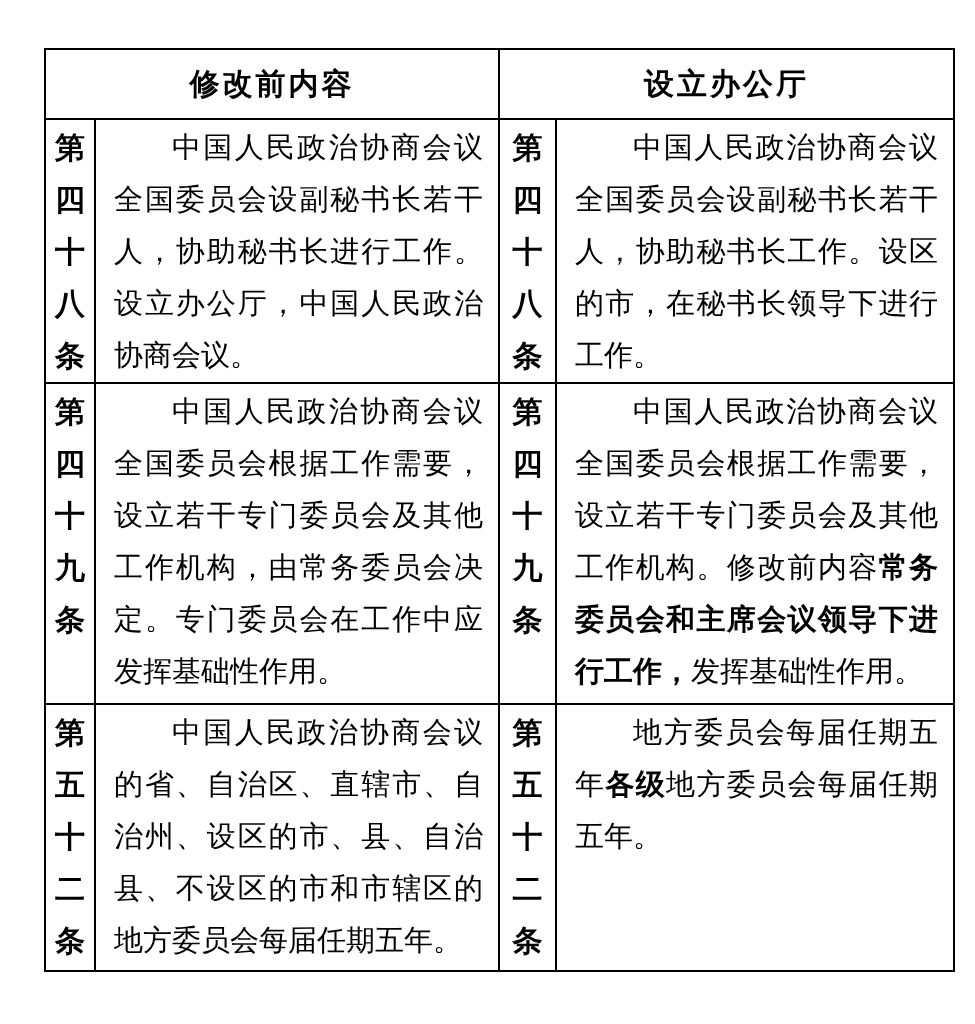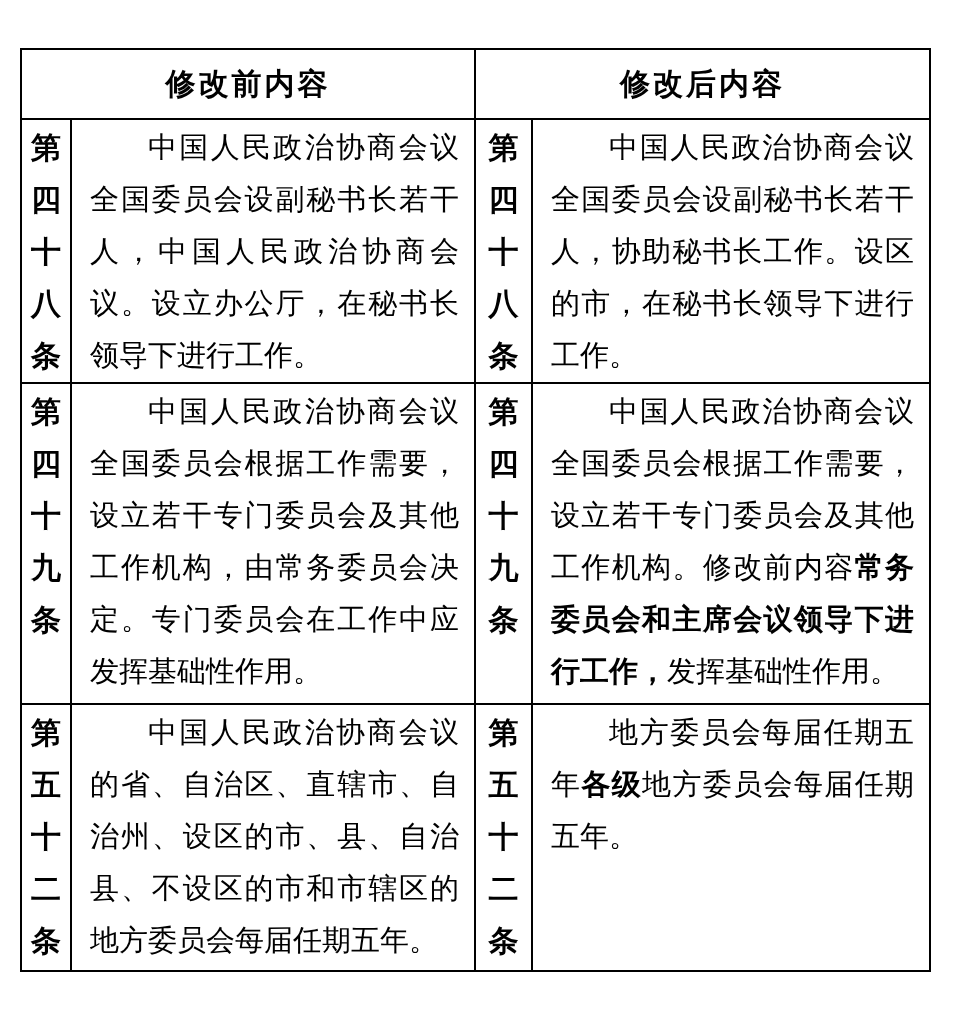--- a/index.html
+++ b/index.html
@@ -8,21 +8,21 @@
     width: 975px;
     height: 1024px;
     position: relative;
     overflow: hidden;
     background: #ffffff;
     color: #000000;
     font-family: "Liberation Serif", serif;
   }
   table.compare-table {
     position: absolute;
-    left: 20px;
+    left: 44px;
     top: 48px;
     width: 909px;
     border-collapse: collapse;
     table-layout: fixed;
   }
   col.c-art-l  { width: 50px; }
   col.c-body-l { width: 404px; }
   col.c-art-r  { width: 57px; }
   col.c-body-r { width: 398px; }
   th, td {
@@ -71,31 +71,31 @@
 <table class="compare-table">
   <colgroup>
     <col class="c-art-l">
     <col class="c-body-l">
     <col class="c-art-r">
     <col class="c-body-r">
   </colgroup>
   <thead>
     <tr class="r-head">
       <th class="col-header" colspan="2">修改前内容</th>
-      <th class="col-header" colspan="2">修改后内容</th>
+      <th class="col-header" colspan="2">设立办公厅</th>
     </tr>
   </thead>
   <tbody>
     <tr class="r-48">
       <td class="art">第
 四
 十
 八
 条</td>
-      <td class="body"><span class="seg">中国人民政治协商会议全国委员会设副秘书长若干人，中国人民政治协商会议。设立办公厅，在秘书长领导下进行工作。</span></td>
+      <td class="body"><span class="seg">中国人民政治协商会议全国委员会设副秘书长若干人，协助秘书长进行工作。设立办公厅，中国人民政治协商会议。</span></td>
       <td class="art">第
 四
 十
 八
 条</td>
       <td class="body"><span class="seg">中国人民政治协商会议全国委员会设副秘书长若干人，协助秘书长工作。设区的市，在秘书长领导下进行工作。</span></td>
     </tr>
     <tr class="r-49">
       <td class="art">第
 四

